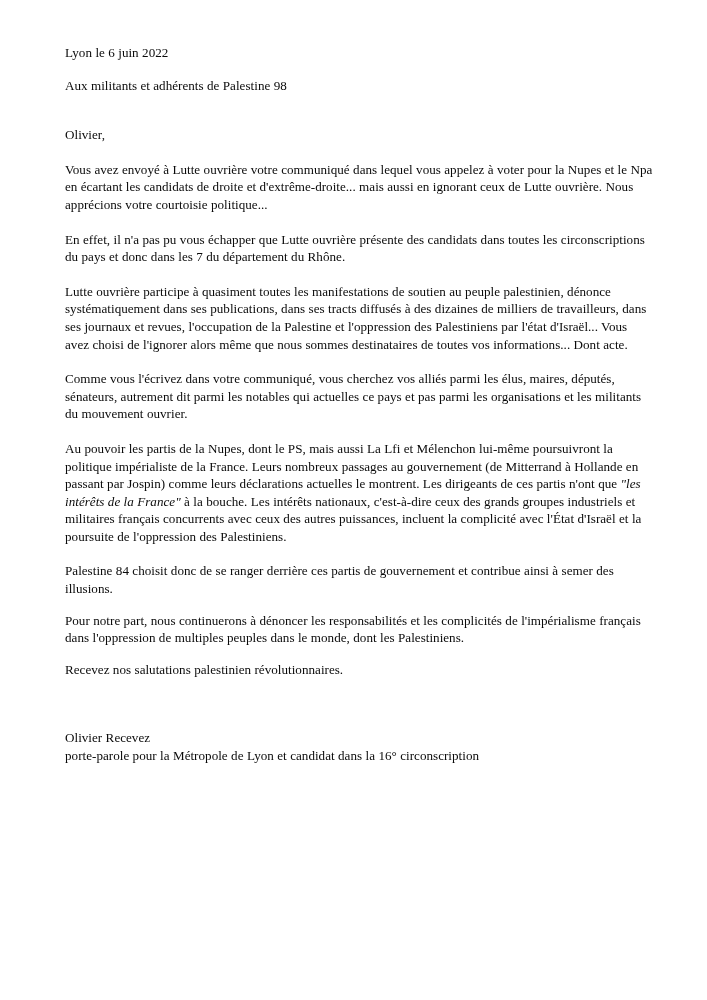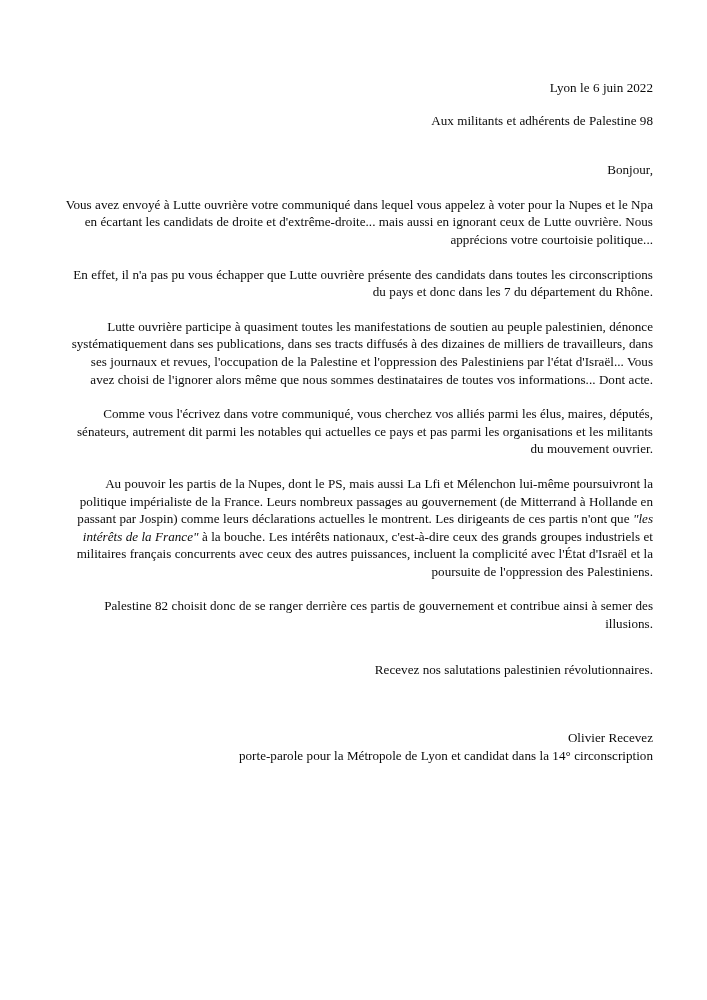--- a/index.html
+++ b/index.html
@@ -14,23 +14,22 @@
     height: 1000px;
     background: #ffffff;
     overflow: hidden;
     font-family: "Liberation Serif", "DejaVu Serif", serif;
     color: #0a0a0a;
     -webkit-font-smoothing: antialiased;
   }
   .body-block {
     position: absolute;
     left: 65px;
-    top: 79px;
+    top: 44px;
     width: 588px;
-    text-align: right;
   }
   .line {
     font-size: 13.1px;
     line-height: 17.6px;
     letter-spacing: 0.02px;
     white-space: pre-wrap;
     word-spacing: 0.1px;
   }
   .para {
     margin: 0;
@@ -51,45 +50,46 @@
 <body>
 
 <div class="page">
   <div class="body-block">
 
     <div class="line para">Lyon le 6 juin 2022</div>
     <div class="gap-date"></div>
     <div class="line para">Aux militants et adhérents de Palestine 98</div>
 
     <div class="gap-greeting"></div>
-    <div class="line para">Bonjour,</div>
+    <div class="line para">Olivier,</div>
 
     <div class="gap-para"></div>
     <div class="line para">Vous avez envoyé à Lutte ouvrière votre communiqué dans lequel vous appelez à voter pour la Nupes et le Npa en écartant les candidats de droite et d'extrême-droite... mais aussi en ignorant ceux de Lutte ouvrière. Nous apprécions votre courtoisie politique...</div>
 
     <div class="gap-para"></div>
     <div class="line para">En effet, il n'a pas pu vous échapper que Lutte ouvrière présente des candidats dans toutes les circonscriptions du pays et donc dans les 7 du département du Rhône.</div>
 
     <div class="gap-para"></div>
     <div class="line para">Lutte ouvrière participe à quasiment toutes les manifestations de soutien au peuple palestinien, dénonce systématiquement dans ses publications, dans ses tracts diffusés à des dizaines de milliers de travailleurs, dans ses journaux et revues, l'occupation de la Palestine et l'oppression des Palestiniens par l'état d'Israël... Vous avez choisi de l'ignorer alors même que nous sommes destinataires de toutes vos informations... Dont acte.</div>
 
     <div class="gap-para"></div>
     <div class="line para">Comme vous l'écrivez dans votre communiqué, vous cherchez vos alliés parmi les élus, maires, députés, sénateurs, autrement dit parmi les notables qui actuelles ce pays et pas parmi les organisations et les militants du mouvement ouvrier.</div>
 
     <div class="gap-para"></div>
     <div class="line para"><span>Au pouvoir les partis de la Nupes, dont le PS, mais aussi La Lfi et Mélenchon lui-même poursuivront la politique impérialiste de la France. Leurs nombreux passages au gouvernement (de Mitterrand à Hollande en passant par Jospin) comme leurs déclarations actuelles le montrent. Les dirigeants de ces partis n'ont que </span><em class="quoted">"les intérêts de la France"</em><span> à la bouche. Les intérêts nationaux, c'est-à-dire ceux des grands groupes industriels et militaires français concurrents avec ceux des autres puissances, incluent la complicité avec l'État d'Israël et la poursuite de l'oppression des Palestiniens.</span></div>
 
     <div class="gap-para"></div>
-    <div class="line para">Palestine 82 choisit donc de se ranger derrière ces partis de gouvernement et contribue ainsi à semer des illusions.</div>
+    <div class="line para">Palestine 84 choisit donc de se ranger derrière ces partis de gouvernement et contribue ainsi à semer des illusions.</div>
 
     <div class="gap-small"></div>
+    <div class="line para">Pour notre part, nous continuerons à dénoncer les responsabilités et les complicités de l'impérialisme français dans l'oppression de multiples peuples dans le monde, dont les Palestiniens.</div>
 
     <div class="gap-small"></div>
     <div class="line para">Recevez nos salutations palestinien révolutionnaires.</div>
 
     <div class="gap-sign"></div>
 
     <div class="gap-name"></div>
     <div class="line para">Olivier Recevez</div>
-    <div class="line para">porte-parole pour la Métropole de Lyon et candidat dans la 14° circonscription</div>
+    <div class="line para">porte-parole pour la Métropole de Lyon et candidat dans la 16° circonscription</div>
 
   </div>
 </div>
 
 </body></html>

